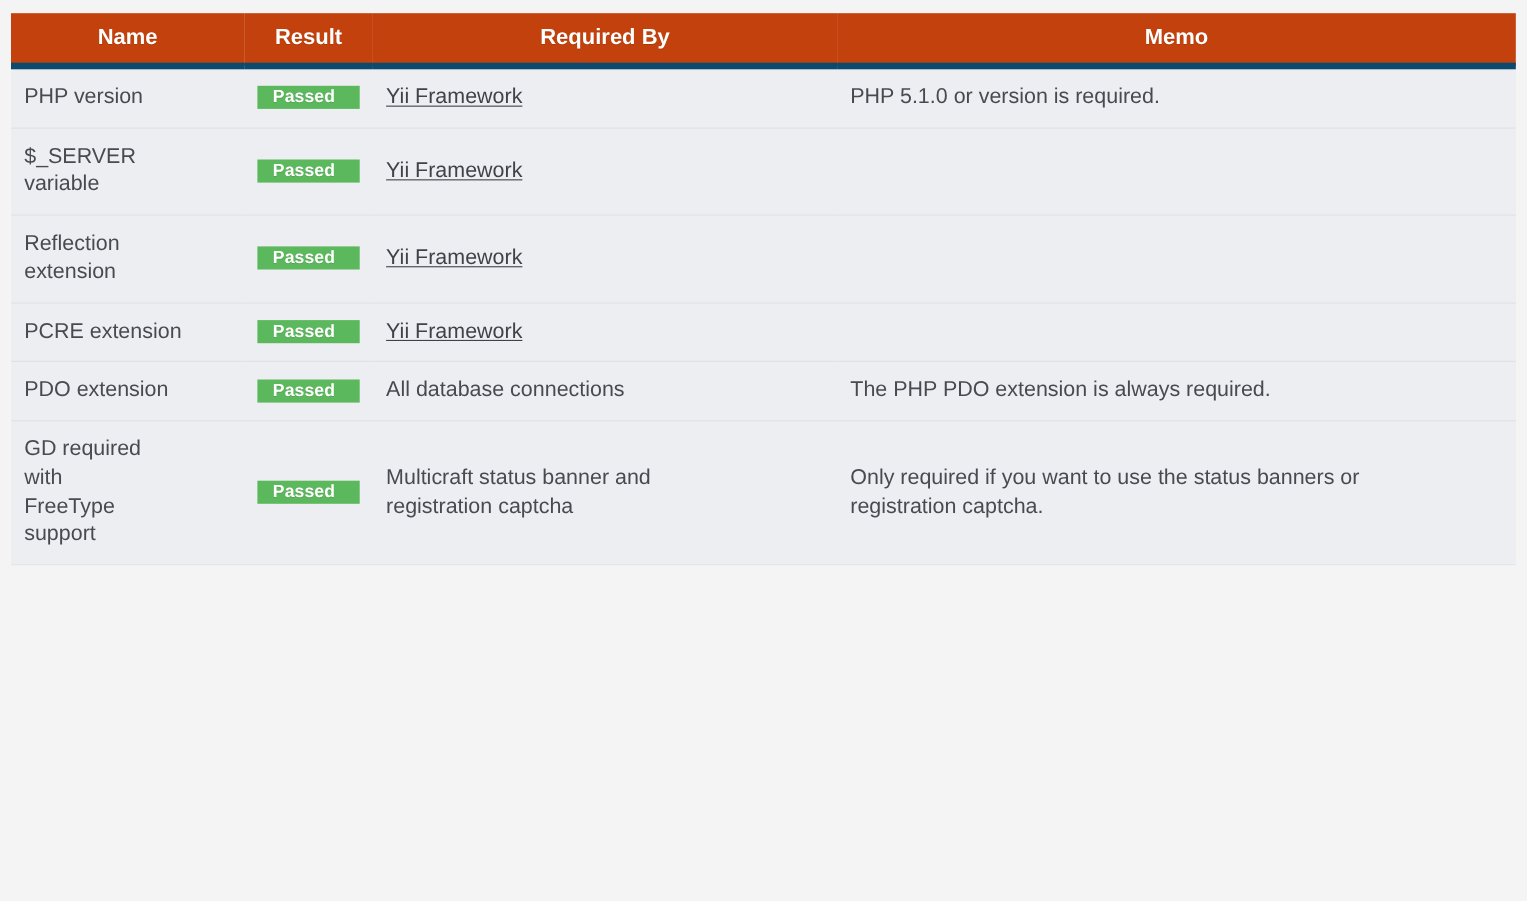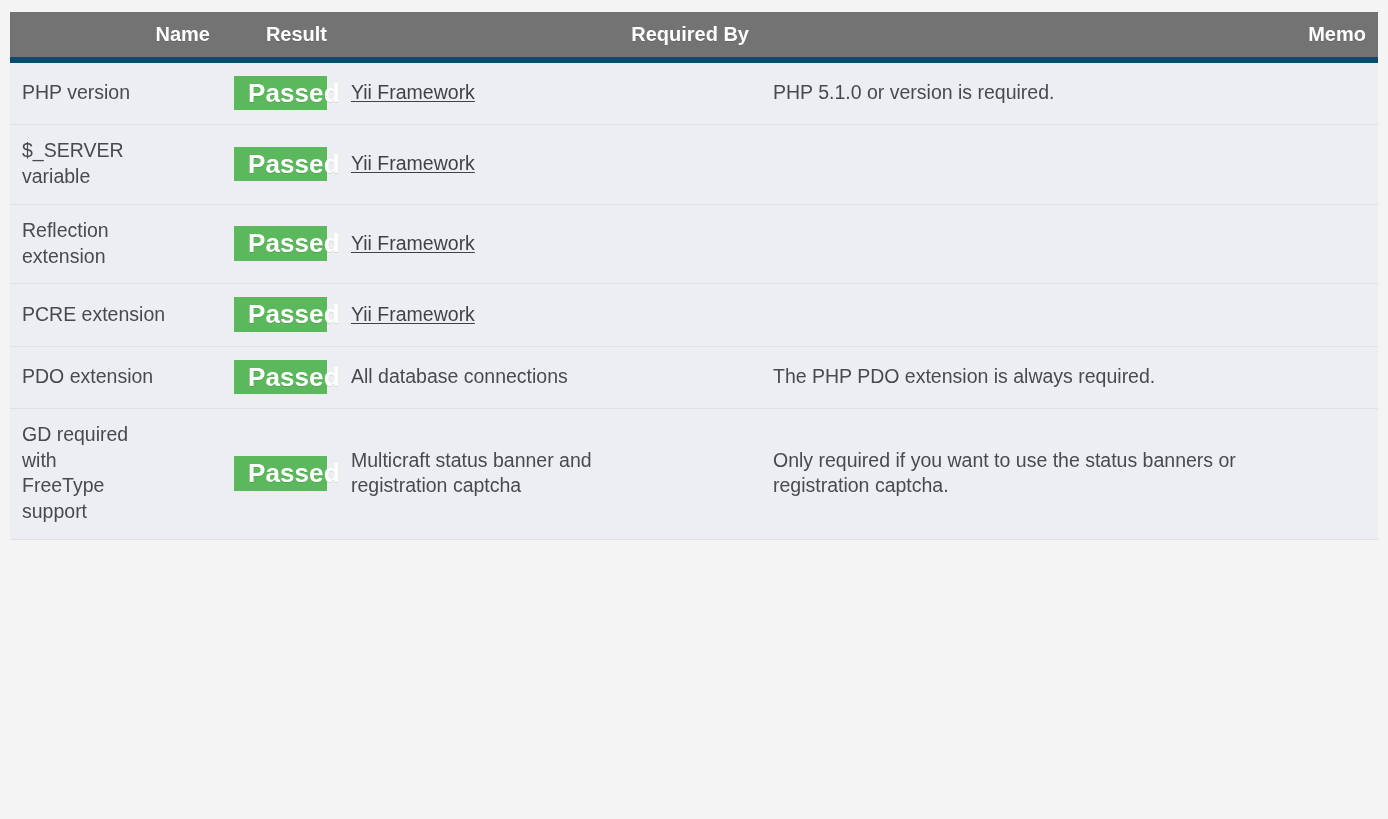--- a/index.html
+++ b/index.html
@@ -26,25 +26,25 @@
 
   table.req-table {
     width: 1368px;
     border-collapse: collapse;
     table-layout: fixed;
     background: #eceef1;
     font-size: 19.5px;
   }
 
   table.req-table thead th {
-    background: #737373;
+    background: #c2410c;
     color: #ffffff;
     font-size: 20px;
     font-weight: bold;
-    text-align: right;
+    text-align: center;
     padding: 10px 12px 11px 12px;
     vertical-align: middle;
     line-height: 1.2;
     border: none;
     text-shadow: 0 1px 0 rgba(0,0,0,0.12);
   }
 
   table.req-table tbody td {
     background: #eceef1;
     border-top: 1px solid #dfe1e5;
@@ -78,21 +78,21 @@
 
   .result-chip {
     display: flex;
     align-items: center;
     justify-content: flex-start;
     height: 100%;
     min-height: 100%;
     box-sizing: border-box;
     padding: 0 0 0 14px;
     font-weight: bold;
-    font-size: 26px;
+    font-size: 16px;
     letter-spacing: 0.1px;
   }
 
   
   .res-passed {
     background: #5cb85c;
     color: #ffffff;
     text-shadow: 0 1px 0 rgba(0,0,0,0.10);
   }
   .res-warning {

